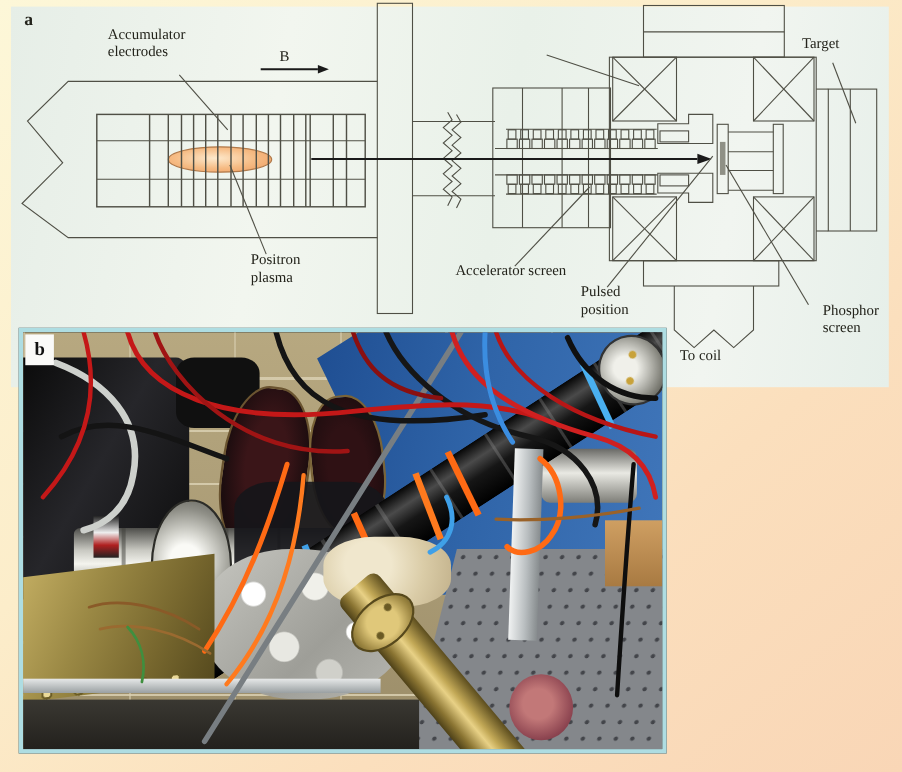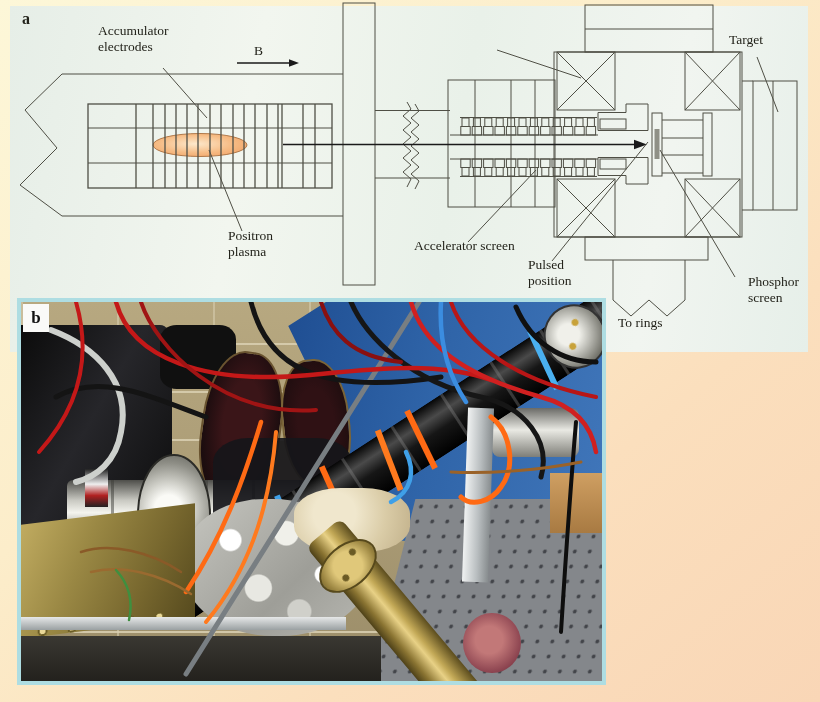--- a/index.html
+++ b/index.html
@@ -298,21 +298,21 @@
 electrodes</div>
   <div class="lab" style="left:254px;top:43px">B</div>
   <div class="lab" style="left:228px;top:228px">Positron
 plasma</div>
   <div class="lab" style="left:729px;top:32px">Target</div>
   <div class="lab" style="left:414px;top:238px">Accelerator screen</div>
   <div class="lab" style="left:528px;top:257px">Pulsed
 position</div>
   <div class="lab" style="left:748px;top:274px">Phosphor
 screen</div>
-  <div class="lab" style="left:618px;top:315px">To rings</div>
+  <div class="lab" style="left:618px;top:315px">To coil</div>
 
   <div class="photo-frame">
     <div id="ly-brick"></div>
     <div id="ly-blue"></div>
     <div id="ly-equip-left"></div>
     <div id="ly-camera"></div>
     <div id="ly-coil1"></div>
     <div id="ly-coil2"></div>
     <div id="ly-tube-silver"></div>
     <div id="ly-flange"></div>

